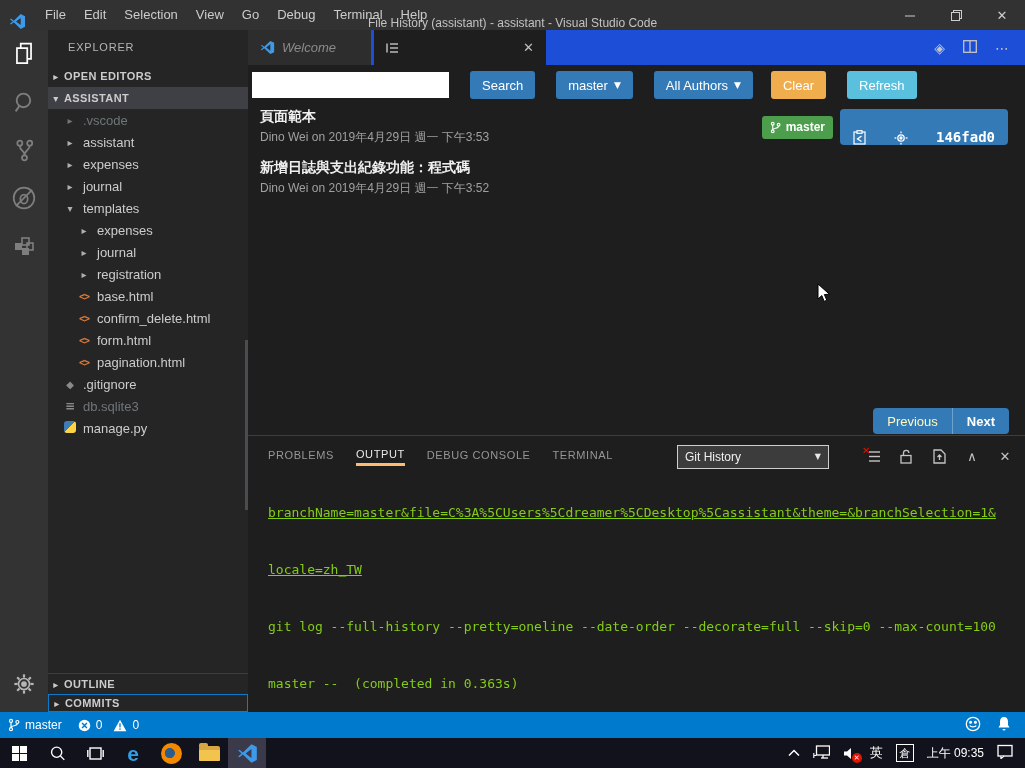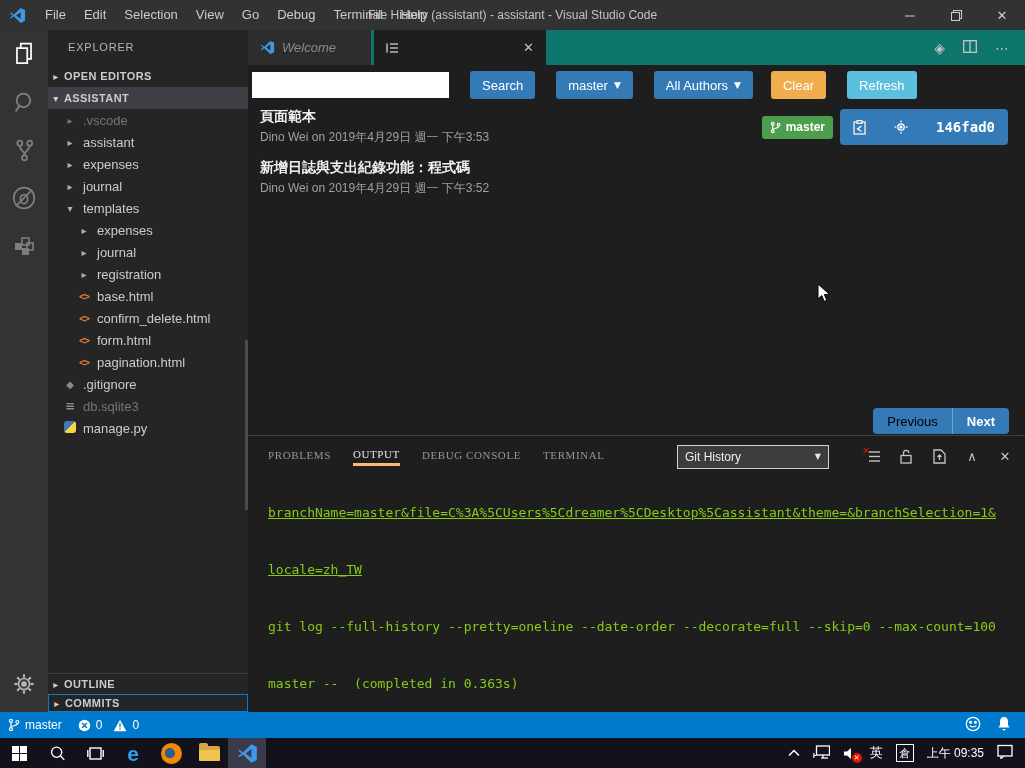--- a/index.html
+++ b/index.html
@@ -2,21 +2,21 @@
 <html><head>
 <meta charset="utf-8">
 <style>
   * { margin:0; padding:0; box-sizing:border-box; }
   html,body { width:1025px; height:768px; overflow:hidden; background:#000; }
   body { font-family:"Liberation Sans", "DejaVu Sans", sans-serif; }
   .screen { position:relative; width:1025px; height:768px; background:#1e1e1e; overflow:hidden; }
   .glyph { font-family:"DejaVu Sans", sans-serif; }
 
   
-  .titlebar { position:absolute; top:0; left:0; right:0; height:30px; background:#323233; display:flex; align-items:center; z-index:30; }
+  .titlebar { position:absolute; top:0; left:0; right:0; height:30px; background:#323233; display:flex; align-items:flex-end; z-index:30; }
   .tb-logo { width:17px; height:17px; margin:0 10px 0 9px; display:flex; }
   .menus { display:flex; }
   .menu { color:#cccccc; font-size:13px; padding:0 9px; line-height:30px; }
   .wtitle { position:absolute; left:50%; transform:translateX(-50%); color:#c3c3c3; font-size:12px; white-space:nowrap; }
   .wincontrols { margin-left:auto; display:flex; height:30px; }
   .wc-btn { width:46px; height:30px; display:flex; align-items:center; justify-content:center; color:#cccccc; font-size:13px; }
 
   
   .activitybar { position:absolute; left:0; top:30px; width:48px; bottom:56px; background:#333333; z-index:20; }
   .ab-icon { width:48px; height:48px; display:flex; align-items:center; justify-content:center; color:#7e7e7e; }
@@ -40,21 +40,21 @@
   .ficon.giticon { color:#8a8a8a; font-size:10px; }
   .ficon.dbicon { color:#8a8a8a; font-size:12px; }
   .py-swatch { display:inline-block; width:12px; height:12px; border-radius:3px; background:linear-gradient(135deg,#3e7cb8 50%,#ffd343 50%); }
   .sb-bottom { position:absolute; left:0; right:0; bottom:0; }
   .sb-bottom .sb-section { border-top:1px solid #3c3c41; height:21px; }
   .sb-bottom .sb-section.focus { border:1px solid #0e7ac9; height:18px; }
   .sb-scrollbar { position:absolute; right:0; top:310px; width:3px; height:170px; background:#4c4c50; }
 
   
   .editor-col { position:absolute; left:248px; top:30px; right:0; bottom:56px; display:flex; flex-direction:column; }
-  .tabbar { height:35px; background:#0f766e; display:flex; align-items:stretch; }
+  .tabbar { height:35px; background:#1d4ed8; display:flex; align-items:stretch; }
   .tab { display:flex; align-items:center; padding:0 12px; font-size:13px; gap:7px; }
   .tab.inactive { width:123px; background:#2d2d2d; color:#8b8b8b; margin-right:3px; }
   .tab.inactive .tab-label { font-style:italic; }
   .tab.active { width:172px; background:#1e1e1e; color:#ffffff; }
   .tab-close { margin-left:auto; color:#c0c0c0; font-size:13px; }
   .editor-actions { margin-left:auto; display:flex; align-items:center; gap:18px; padding-right:16px; color:#c5c5c5; }
   .ea-glyph { font-size:14px; }
 
   .editor-content { flex:1; background:#1e1e1e; position:relative; }
   .gh-toolbar { display:flex; align-items:center; gap:9px; padding:5px 0 0 4px; height:35px; }
@@ -63,31 +63,31 @@
   .btn .caret { font-size:9px; }
   .btn.primary { background:#337ab7; }
   .btn.warning { background:#f0ad4e; margin-left:9px; }
   .btn.info { background:#5bc0de; }
   .commits { margin-top:8px; padding:0 17px 0 12px; }
   .commit { display:flex; align-items:center; margin-bottom:13px; min-height:38px; }
   .c-subject { font-size:14px; font-weight:bold; color:#f0f0f0; }
   .c-meta { font-size:12px; color:#a0a0a0; margin-top:3px; }
   .c-right { margin-left:auto; display:flex; align-items:center; gap:7px; }
   .badge { background:#4c9e4c; color:#fff; height:23px; border-radius:3px; display:flex; align-items:center; gap:5px; padding:0 8px; font-size:12px; font-weight:bold; }
-  .hash-btn { background:#337ab7; border:none; border-radius:4px; height:36px; color:#fff; display:flex; align-items:center; gap:28px; padding:0 13px; font-family:inherit; }
+  .hash-btn { background:#337ab7; border:none; border-radius:4px; height:36px; color:#fff; display:flex; align-items:flex-end; gap:28px; padding:0 13px; font-family:inherit; }
   .hash { font-size:14px; font-weight:bold; font-family:"DejaVu Sans Mono", monospace; }
   .pager { position:absolute; right:16px; bottom:1px; display:flex; }
   .pg { height:26px; background:#337ab7; border:none; color:#fff; font-size:13px; padding:0 14px; font-family:inherit; }
-  .pg.prev { color:#000000; border-radius:4px 0 0 4px; border-right:1px solid #6ea3d0; }
+  .pg.prev { color:#fef9c3; border-radius:4px 0 0 4px; border-right:1px solid #6ea3d0; }
   .pg.next { font-weight:bold; border-radius:0 4px 4px 0; }
 
   
   .panel { height:277px; background:#1e1e1e; border-top:1px solid #3e3e42; position:relative; }
   .panel-header { height:37px; display:flex; align-items:center; padding:4px 12px 0 20px; gap:22px; }
-  .ptab { font-size:11px; letter-spacing:0.6px; color:#969696; padding-bottom:3px; white-space:nowrap;font-family:Liberation Serif, serif; }
+  .ptab { font-size:11px; letter-spacing:0.6px; color:#969696; padding-bottom:3px; white-space:nowrap; }
   .ptab.active { color:#e7e7e7; border-bottom:3px solid #fdba74; }
   .channel { margin-left:auto; width:152px; height:24px; background:#3c3c3c; border:1px solid #cfcfcf; color:#f0f0f0; font-size:12px; display:flex; align-items:center; justify-content:space-between; padding:0 7px; }
   .sel-arrow { font-size:8px; color:#e8e8e8; }
   .panel-icons { display:flex; align-items:center; gap:17px; margin-left:14px; color:#c5c5c5; }
   .pi { display:flex; align-items:center; justify-content:center; width:16px; height:16px; position:relative; }
   .pi .redx { position:absolute; left:-3px; top:-4px; color:#e51400; font-size:10px; font-weight:bold; }
   .panel-output { position:absolute; top:37px; left:0; right:0; bottom:0; overflow:hidden; padding-left:20px; font-family:"DejaVu Sans Mono", monospace; font-size:13px; line-height:19px; color:#84cc16; white-space:pre; }
   .oline.u { text-decoration:underline; }
   .oline.clip { margin-top:-8px; }
 

